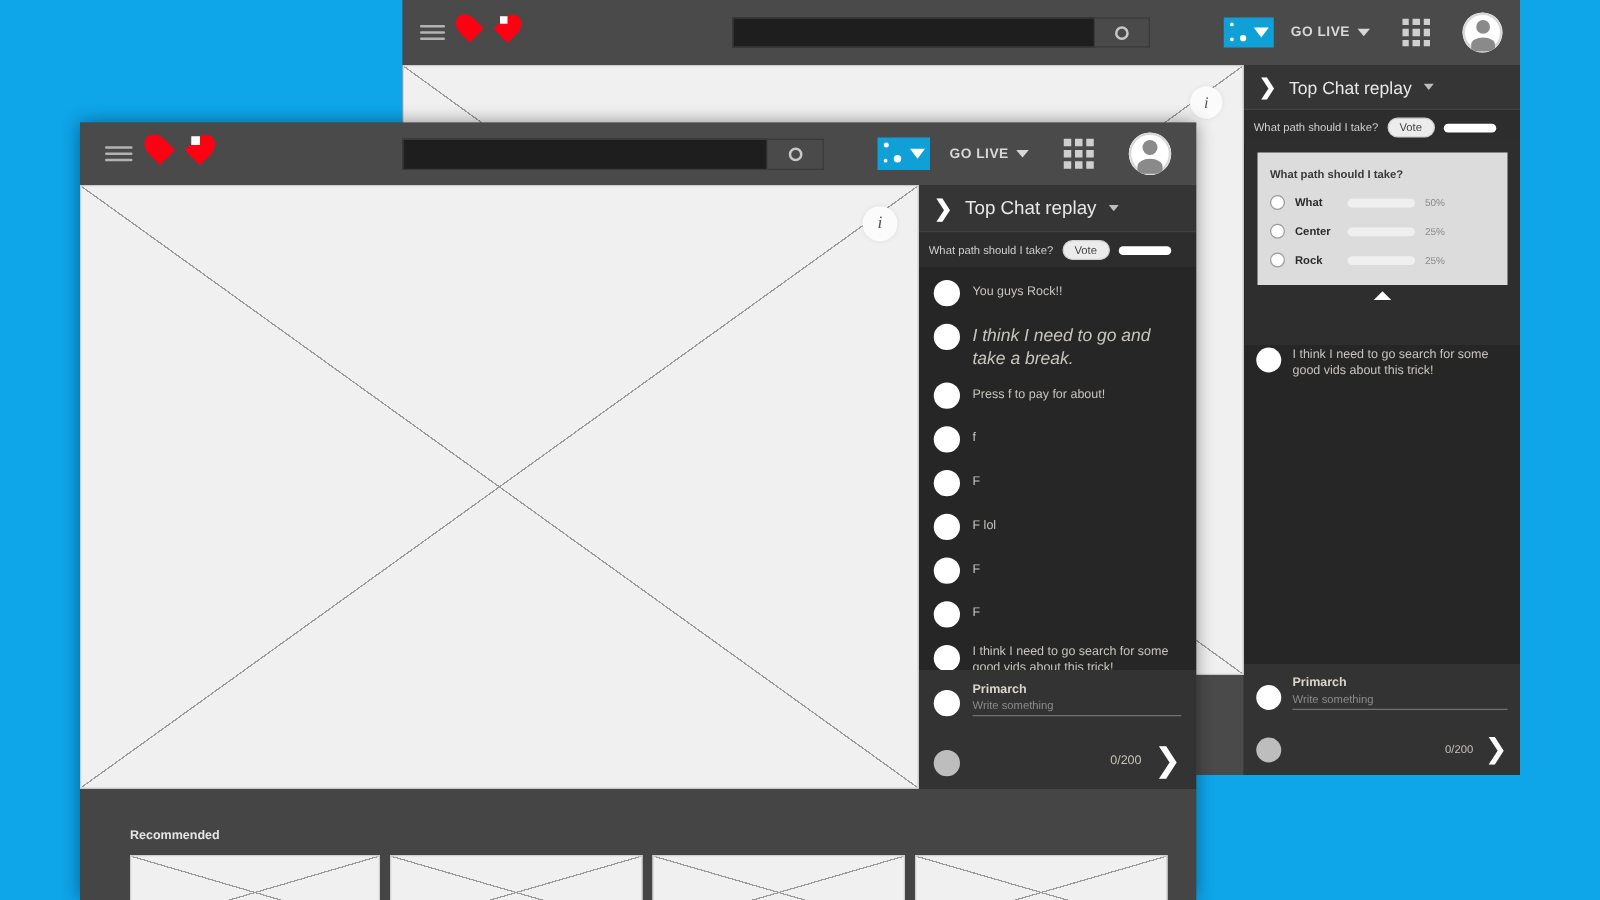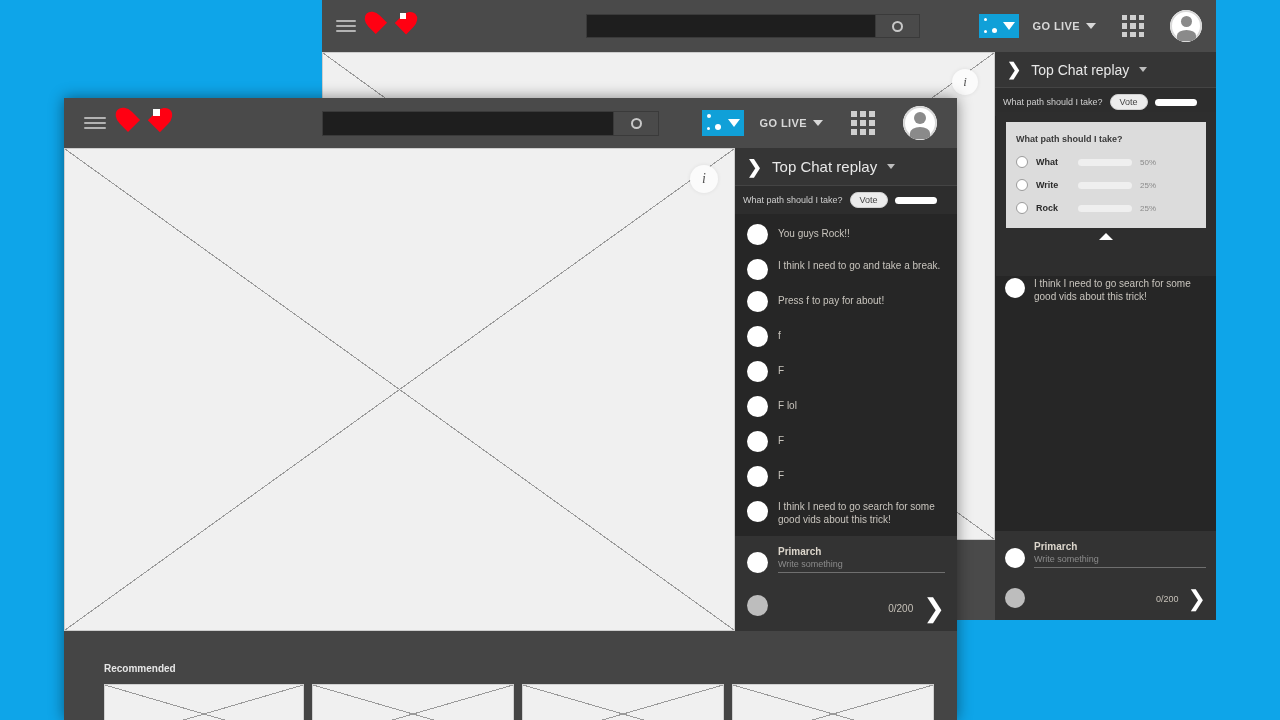--- a/index.html
+++ b/index.html
@@ -101,21 +101,21 @@
   .msgs { flex: 1; overflow: hidden; background: #262626; }
   .msg { display: flex; align-items: flex-start; }
   .msg .av { border-radius: 50%; background: #ffffff; flex: none; }
   .msg .tx { color: #c8c4bd; line-height: 1.25; }
 
   .composer { background: #333333; }
   .comp-row { display: flex; align-items: flex-end; }
   .comp-av { border-radius: 50%; background: #ffffff; flex: none; }
   .comp-name { color: #dcd6cc; font-weight: bold; }
   .comp-input { color: #8b8b8b; border-bottom: 1px solid #6f6f6f; }
-  .send-row { display: flex; align-items: flex-start; justify-content: space-between; gap: 48px; }
+  .send-row { display: flex; align-items: flex-end; justify-content: space-between; gap: 48px; }
   .send-av { border-radius: 50%; background: #bdbdbd; flex: none; }
   .counter { color: #c6c1b8; }
   .send-arrow { color: #ffffff; font-weight: normal; line-height: 1; }
 
   
   .poll-overlay { position: absolute; background: #2e2e2e; z-index: 30; }
   .poll-card { background: #dcdcdc; }
   .poll-card-q { color: #3a3a3a; font-weight: bold; }
   .poll-opt { display: flex; align-items: center; }
   .radio { border-radius: 50%; background: #ffffff; border: 1px solid #9b9b9b; flex: none; }
@@ -266,21 +266,21 @@
         <span class="radio" style="width:12px;height:12px;"></span>
         <span class="opt-label" style="font-size:9px; width:34px;">What</span>
         <span class="opt-track" style="width:54px;height:7px;">
           <span class="opt-fill" style="width:50%;"></span>
         </span>
         <span class="opt-pct" style="font-size:8px;">50%</span>
       </div>
 
       <div class="poll-opt" style="gap:8px; margin-bottom:11px;">
         <span class="radio" style="width:12px;height:12px;"></span>
-        <span class="opt-label" style="font-size:9px; width:34px;">Write</span>
+        <span class="opt-label" style="font-size:9px; width:34px;">Center</span>
         <span class="opt-track" style="width:54px;height:7px;">
           <span class="opt-fill" style="width:25%;"></span>
         </span>
         <span class="opt-pct" style="font-size:8px;">25%</span>
       </div>
 
       <div class="poll-opt" style="gap:8px;">
         <span class="radio" style="width:12px;height:12px;"></span>
         <span class="opt-label" style="font-size:9px; width:34px;">Rock</span>
         <span class="opt-track" style="width:54px;height:7px;">
@@ -363,21 +363,21 @@
           </span>
         </div>
 
         <div class="msgs" style="padding:10px 12px 0 12px;">
           <div class="msg" style="gap:10px; margin-bottom:14px;">
             <span class="av" style="width:21px;height:21px;"></span>
             <span class="tx" style="font-size:10px; padding-top:4px;">You guys Rock!!</span>
           </div>
           <div class="msg" style="gap:10px; margin-bottom:11px;">
             <span class="av" style="width:21px;height:21px;"></span>
-            <span class="tx" style="font-size:10px; padding-top:1px;">I think I need to go and take a break.</span>
+            <span class="tx" style="font-size:14px; padding-top:1px;font-style:italic;">I think I need to go and take a break.</span>
           </div>
           <div class="msg" style="gap:10px; margin-bottom:14px;">
             <span class="av" style="width:21px;height:21px;"></span>
             <span class="tx" style="font-size:10px; padding-top:4px;">Press f to pay for about!</span>
           </div>
           <div class="msg" style="gap:10px; margin-bottom:14px;">
             <span class="av" style="width:21px;height:21px;"></span>
             <span class="tx" style="font-size:10px; padding-top:4px;">f</span>
           </div>
           <div class="msg" style="gap:10px; margin-bottom:14px;">

